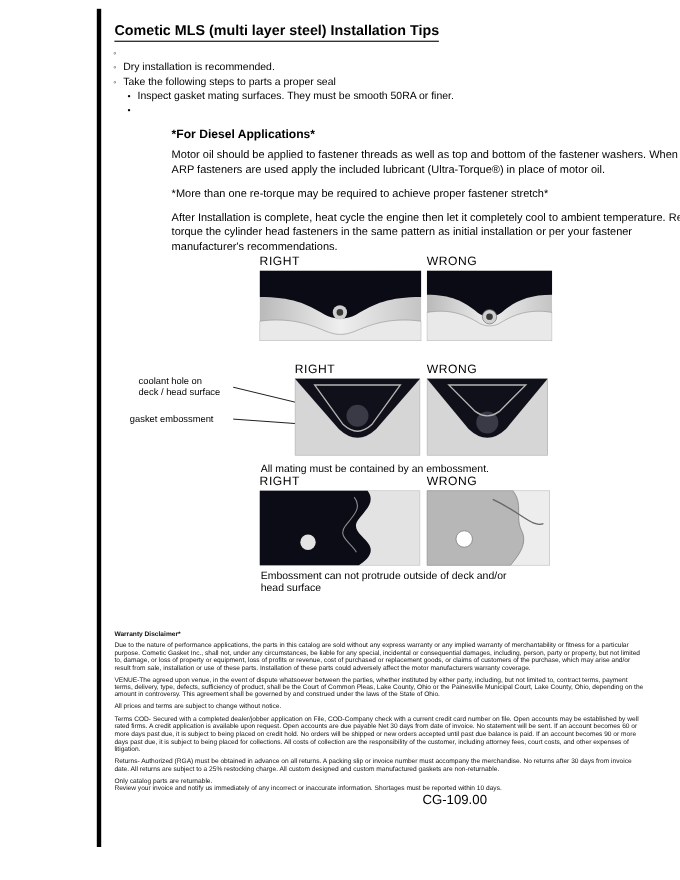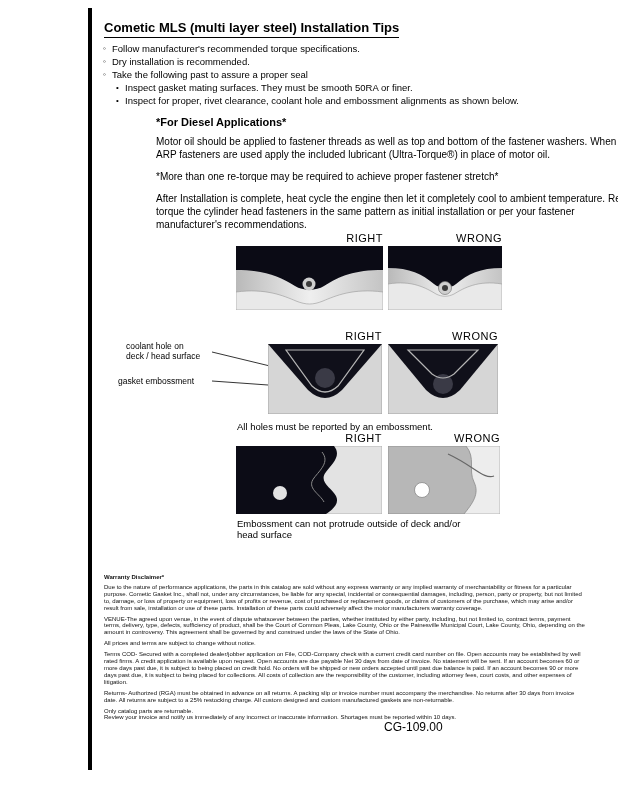--- a/index.html
+++ b/index.html
@@ -11,21 +11,21 @@
 
   .tips{position:absolute;left:103px;top:42px;width:478px;font-size:9.5px;}
   .bullet{display:flex;line-height:13px;}
   .bullet .marker{width:9px;flex:none;font-size:8px;line-height:13px;}
   .bullet.sub{margin-left:13px;}
 
   .diesel{position:absolute;left:112px;top:116px;width:478px;font-size:10px;line-height:13px;margin-left:44px;}
   .diesel .dh{font-size:11px;font-weight:bold;margin:0 0 6px 0;}
   .diesel p{margin:0 0 9px 0;}
 
-  .dlabel{position:absolute;text-align:right;font-size:11px;letter-spacing:0.5px;}
+  .dlabel{position:absolute;text-align:left;font-size:11px;letter-spacing:0.5px;}
   .panel{position:absolute;display:block;}
   .caption{position:absolute;font-size:9.5px;}
   .ptr-label{position:absolute;font-size:8.5px;line-height:9.5px;}
   .ptr-svg{position:absolute;}
 
   .legal{position:absolute;left:104px;top:574px;width:484px;font-size:6px;line-height:6.9px;color:#111;}
   .legal .lh{font-weight:bold;margin:0 0 3px 0;}
   .legal p{margin:0 0 4px 0;}
   .legal p.tight{margin:0;}
 
@@ -36,37 +36,35 @@
 
 <div class="page">
 
   <div class="left-bar"></div>
 
   <div class="title">Cometic MLS (multi layer steel) Installation Tips</div>
 
   <div class="tips">
     <div class="bullet">
       <span class="marker">◦</span>
-      <span>Follow manufacturer's recommended torque specifications.</span>
     </div>
     <div class="bullet">
       <span class="marker">◦</span>
       <span>Dry installation is recommended.</span>
     </div>
     <div class="bullet">
       <span class="marker">◦</span>
-      <span>Take the following past to assure a proper seal</span>
+      <span>Take the following steps to parts a proper seal</span>
     </div>
     <div class="bullet sub">
       <span class="marker">•</span>
       <span>Inspect gasket mating surfaces.  They must be smooth 50RA or finer.</span>
     </div>
     <div class="bullet sub">
       <span class="marker">•</span>
-      <span>Inspect for proper, rivet clearance, coolant hole and embossment alignments as shown below.</span>
     </div>
   </div>
 
   <div class="diesel">
     <div class="dh">*For Diesel Applications*</div>
     <p>Motor oil should be applied to fastener threads as well as top and bottom of the fastener washers. When ARP fasteners are used apply the included lubricant (Ultra-Torque®) in place of motor oil.</p>
     <p>*More than one re-torque may be required to achieve proper fastener stretch*</p>
     <p>After Installation is complete, heat cycle the engine then let it completely cool to ambient temperature. Re-torque the cylinder head fasteners in the same pattern as initial installation or per your fastener manufacturer's recommendations.</p>
   </div>
 
@@ -125,21 +123,21 @@
     <path d="M18,6 H96 L70,42 Q57,54 44,42 Z" fill="none" stroke="#b5b5b5" stroke-width="1.2"></path>
   </svg>
 
   <svg class="panel" style="left:388px;top:344px;" width="110" height="70" viewBox="0 0 110 70">
     <rect width="110" height="70" fill="#d6d6d6" stroke="#9a9a9a" stroke-width="0.8"></rect>
     <path d="M0,0 H110 L72,46 Q55,62 38,46 Z" fill="#10101a"></path>
     <circle cx="55" cy="40" r="10" fill="#3a3a46"></circle>
     <path d="M20,6 H90 L66,30 Q55,38 44,30 Z" fill="none" stroke="#b5b5b5" stroke-width="1.2"></path>
   </svg>
 
-  <div class="caption" style="left:237px;top:421px;">All holes must be reported by an embossment.</div>
+  <div class="caption" style="left:237px;top:421px;">All mating must be contained by an embossment.</div>
 
   <div class="dlabel" style="left:236px;top:432px;width:146px;">RIGHT</div>
   <div class="dlabel" style="left:388px;top:432px;width:112px;">WRONG</div>
 
   <svg class="panel" style="left:236px;top:446px;" width="146" height="68" viewBox="0 0 146 68">
     <rect width="146" height="68" fill="#e3e3e3" stroke="#aaa" stroke-width="0.8"></rect>
     <path d="M0,0 H98 C106,10 96,18 90,26 C82,36 96,42 100,50 C104,58 96,64 90,68 H0 Z" fill="#0c0c16"></path>
     <path d="M86,6 C94,16 84,24 78,32 C70,42 84,48 88,56" fill="none" stroke="#8a8a8a" stroke-width="1"></path>
     <circle cx="44" cy="47" r="7" fill="#e3e3e3"></circle>
   </svg>

